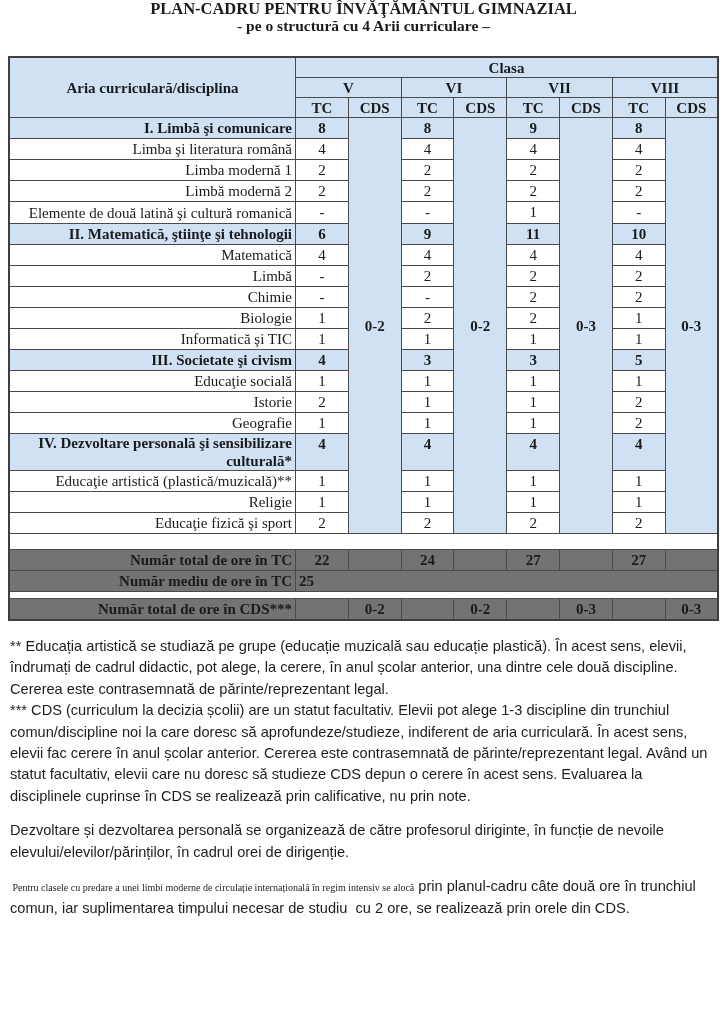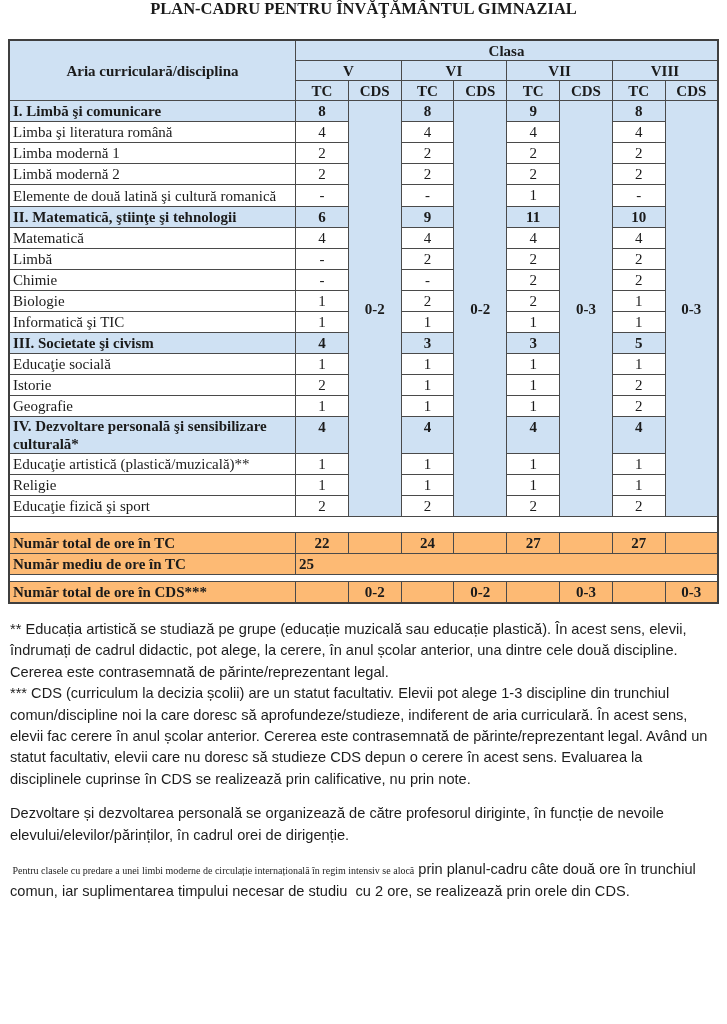--- a/index.html
+++ b/index.html
@@ -19,47 +19,48 @@
   }
   table.plan th, table.plan td{
     border:1px solid #4a4a4a;
     font-size:15px;line-height:18px;
     padding:0 3px;overflow:hidden;
   }
   table.plan th{
     background:#cfe1f3;font-weight:bold;text-align:center;height:19px;
   }
   th.corner{font-size:15px;}
-  td.lbl{text-align:left;padding-left:5px;height:20px;}
+  td.lbl{text-align:right;padding-left:5px;height:20px;}
   td.val{text-align:center;height:20px;}
   tr.section td{background:#cfe1f3;font-weight:bold;}
   td.cds-span{
     background:#cfe1f3;font-weight:bold;text-align:center;vertical-align:middle;font-size:15px;
   }
   tr.two-line td.val{vertical-align:top;padding-top:1px;}
   tr.sp1 td{height:15px;border-left:none;border-right:none;background:#fff;}
   tr.sp2 td{height:6px;padding:0;font-size:0;line-height:0;border-left:none;border-right:none;background:#fff;}
-  tr.total td{background:#fdba74;font-weight:bold;}
+  tr.total td{background:#737373;font-weight:bold;}
   tr.total td.lbl{height:20px;}
   td.avg{text-align:left;font-weight:bold;}
   
   .notes{
     margin:15px 12px 0 10px;
     font-family:"Liberation Sans",sans-serif;
     font-size:14.6px;line-height:21.4px;color:#1d1d1d;
   }
   .notes p{margin:0;white-space:pre-wrap;}
   .notes p.gap{margin-top:13px;}
   .serif-seg{font-family:"Liberation Serif",serif;font-size:10px;}
 </style>
 </head>
 <body>
 
 <div class="title-block">
   <div class="title-l1">PLAN-CADRU PENTRU ÎNVĂŢĂMÂNTUL GIMNAZIAL</div>
+  <div class="title-l3">- pe o structură cu 4 Arii curriculare –</div>
 </div>
 
 <table class="plan">
   <thead>
     <tr>
       <th class="corner" rowspan="3" style="width:279px;">Aria curriculară/disciplina</th>
       <th colspan="8">Clasa</th>
     </tr>
     <tr id="class-row">
         <th colspan="2">V</th>

